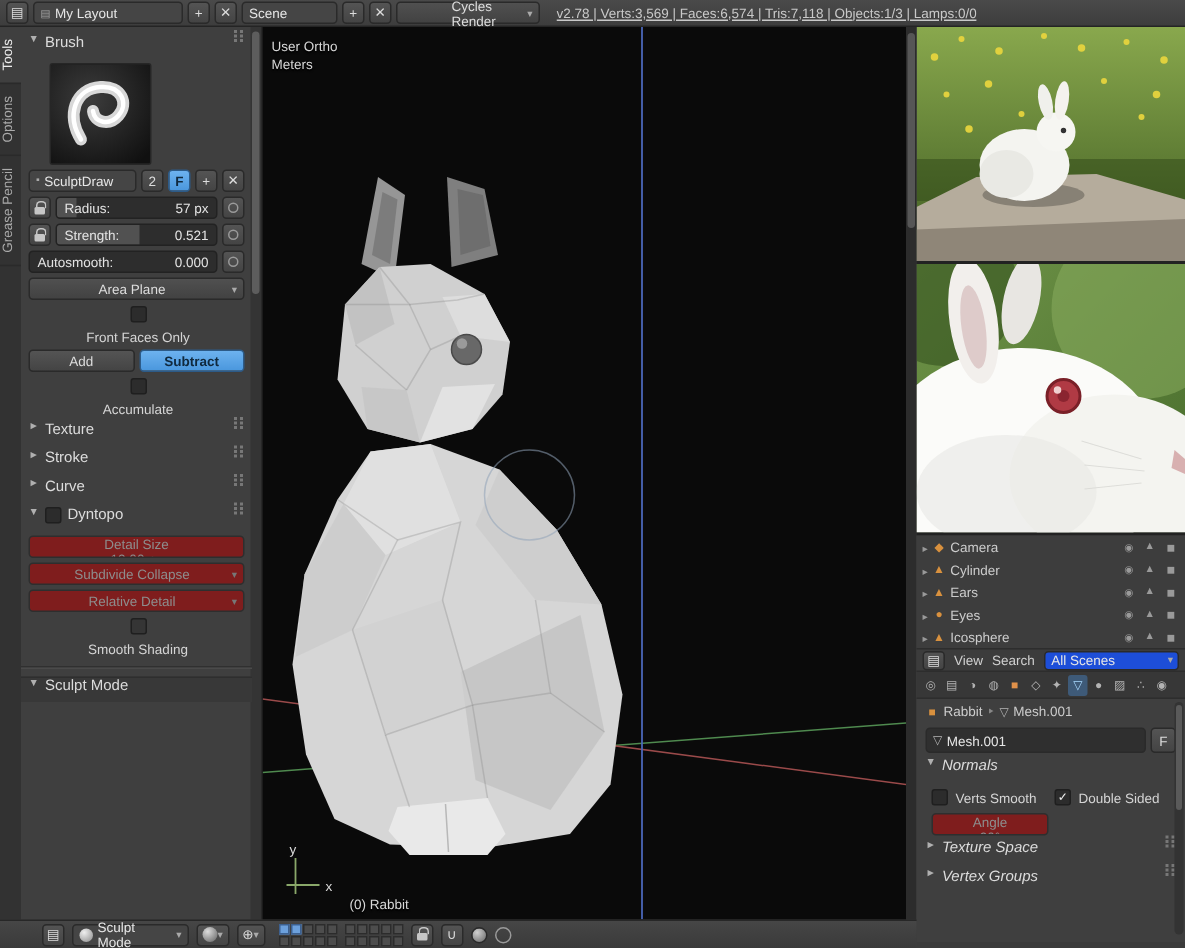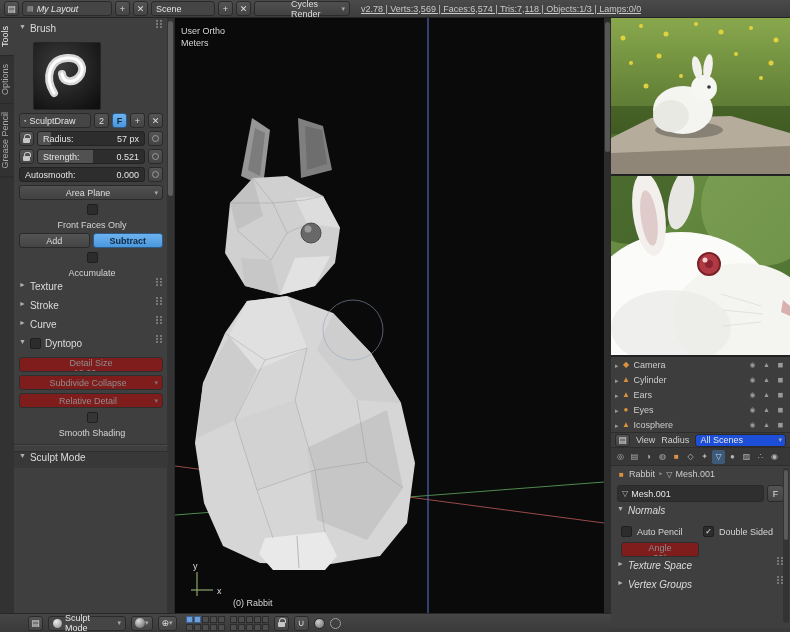--- a/index.html
+++ b/index.html
@@ -39,21 +39,21 @@
   .lock::before{content:"";position:absolute;top:-4px;left:1px;width:5px;height:4px;border:1px solid #c6c6c6;border-bottom:none;border-radius:3px 3px 0 0;}
   .dis{color:#8d8d8d;}
   .dis .slider,.dis .menu-field{background:#7f1d1d;color:#8d8d8d;border-color:#2e2e2e;flex-direction:column;}
   .dis .menu-field::after{color:#777;}
   .dis .cb{background:#353535;}
 
   
   #top-header{left:0;top:0;width:790px;height:18px;background:linear-gradient(#4a4a4a,#3d3d3d);
               border-bottom:1px solid #242424;display:flex;align-items:center;gap:3px;padding:0 4px;z-index:5;}
   #top-header .stats{font-size:9px;color:#c9c9c9;margin-left:8px;white-space:nowrap;overflow:hidden;text-decoration:underline;}
-  .w86{width:90px;font-style:italic;} .w64{width:64px;} .w96{width:96px;padding-left:36px;}
+  .w86{width:100px;} .w64{width:64px;} .w96{width:96px;padding-left:36px;}
 
   
   #toolshelf{left:0;top:18px;width:175px;height:595px;background:#3f3f3f;border-right:1px solid #282828;}
   #tabstrip{position:absolute;left:0;top:0;width:14px;height:100%;background:#323232;}
   .vtab{writing-mode:vertical-rl;transform:rotate(180deg);font-size:9px;color:#ababab;padding:8px 0;width:14px;
         text-align:center;border-top:1px solid #2a2a2a;}
   .vtab.active{background:#3f3f3f;color:#ececec;}
   #shelf-scroll{position:absolute;right:0;top:0;width:7px;height:100%;background:#343434;}
   #shelf-scroll .thumb{margin:3px 1px;height:175px;background:#5d5d5d;border-radius:3px;}
   #shelf-content{position:absolute;left:14px;top:0;width:154px;height:100%;padding:2px 5px 0 5px;overflow:hidden;}
@@ -457,21 +457,21 @@
         <span class="ol-ic">▲</span>
         <span class="ol-ic">◼</span>
       </div>
     </div>
 
     <div id="outliner-bar">
       <span class="btn sq" style="height:13px;width:14px">
           <span>▤</span>
         </span>
       <span class="menu-label">View</span>
-      <span class="menu-label">Radius</span>
+      <span class="menu-label">Search</span>
       <span class="field">
           <span>All Scenes</span>
         </span>
     </div>
 
     <div id="properties">
       <div class="ptabs">
         <span class="ptab">◎</span>
         <span class="ptab">▤</span>
         <span class="ptab">◑</span>
@@ -502,21 +502,21 @@
         <span class="btn bigf">F</span>
       </div>
 
       <div class="phdr pad-hdr">
           <span>Normals</span>
         </div>
 
       <div class="nrow">
         <span class="col">
           <span class="cb"></span>
-          <span>Auto Pencil</span>
+          <span>Verts Smooth</span>
         </span>
         <span class="col">
           <span class="cb">✓</span>
           <span>Double Sided</span>
         </span>
       </div>
 
       <div class="nrow dis">
         <div class="slider" style="max-width:78px">
           <span>Angle</span>

